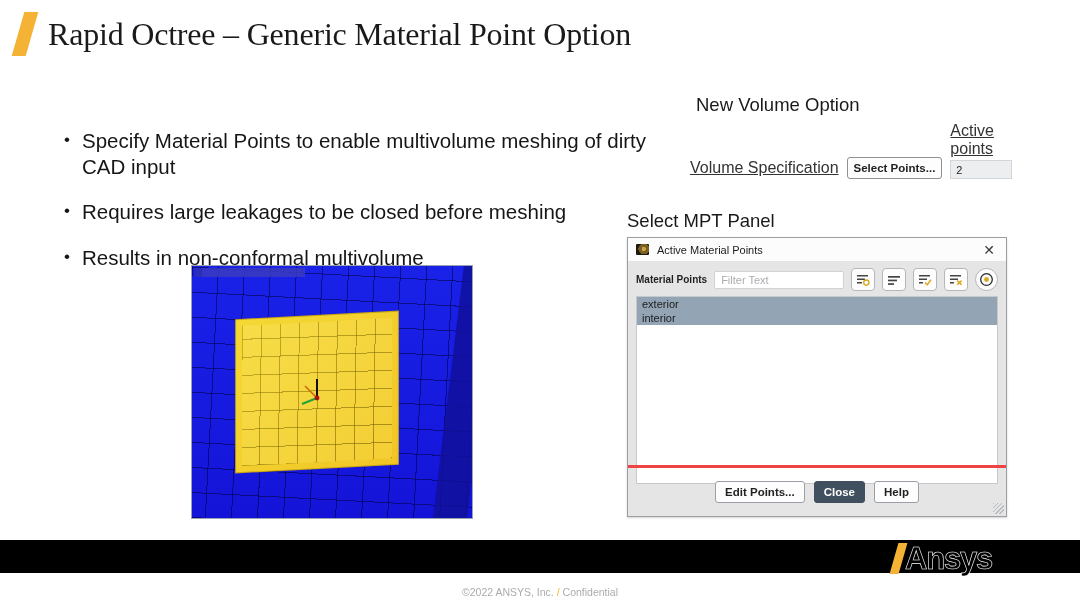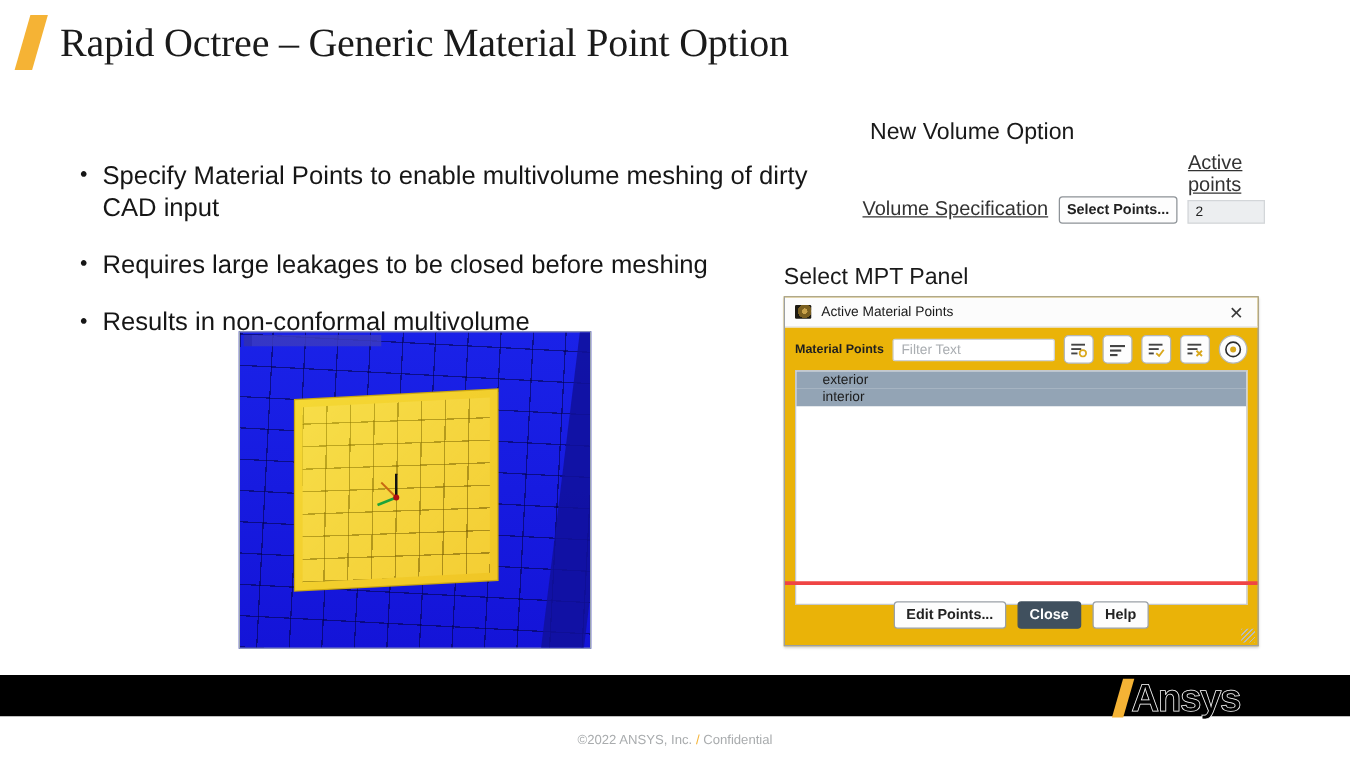--- a/index.html
+++ b/index.html
@@ -94,21 +94,21 @@
   .active-pts{width:62px;}
   .pts-box{
     height:19px;border:1px solid #d3d6d9;background:#eceef0;
     font-size:11px;color:#222;display:flex;align-items:center;padding:0 5px;box-sizing:border-box;
   }
 
   
   .mpt-heading{position:absolute;left:627px;top:210px;font-size:18.5px;color:#1a1a1a;}
   .dialog{
     position:absolute;left:627px;top:237px;width:380px;height:280px;
-    background:#eab308;border:1px solid #9b9fa3;box-sizing:border-box;
+    background:#e5e5e5;border:1px solid #9b9fa3;box-sizing:border-box;
     box-shadow:0 1px 2px rgba(0,0,0,.18);
   }
   .dlg-title{
     height:24px;display:flex;align-items:center;padding:0 8px;box-sizing:border-box;
     border-bottom:1px solid #e4e4e4;background:#fcfcfc;
   }
   .dlg-ico{
     width:13px;height:11px;margin-right:8px;border-radius:1px;
     background:radial-gradient(circle at 60% 45%, #c9a24a 0 22%, #7a5f20 23% 55%, #1d1a12 56% 100%);
   }
@@ -126,21 +126,21 @@
   .tool-btn{
     width:22px;height:21px;border:1px solid #b3b7bb;border-radius:4px;background:#fdfdfd;
     display:flex;align-items:center;justify-content:center;flex:0 0 auto;
   }
   .tool-btn.round{border-radius:50%;width:21px;}
   .listbox{
     margin:0 8px;height:188px;background:#fff;border:1px solid #c6c9cc;box-sizing:border-box;
     overflow:hidden;
   }
   .lrow{
-    height:14px;font-size:11px;color:#1b1b1b;display:flex;align-items:center;padding:0 21px;
+    height:14px;font-size:11px;color:#1b1b1b;display:flex;align-items:center;padding:0 5px;
   }
   .lrow.sel{background:#93a4b5;}
   .dlg-footer{
     position:absolute;left:0;right:0;bottom:0;height:48px;
     border-top:3px solid #ef4444;display:flex;align-items:center;justify-content:center;gap:9px;
   }
   .fbtn{
     height:22px;border:1px solid #9aa0a6;border-radius:3px;background:#fdfdfd;
     font-size:11.5px;font-weight:bold;color:#222;display:flex;align-items:center;
     justify-content:center;padding:0 9px;box-sizing:border-box;

